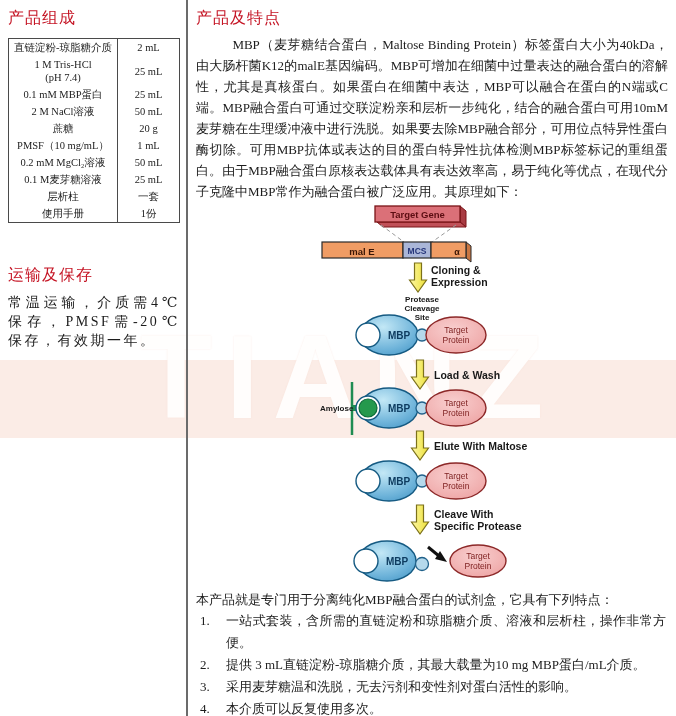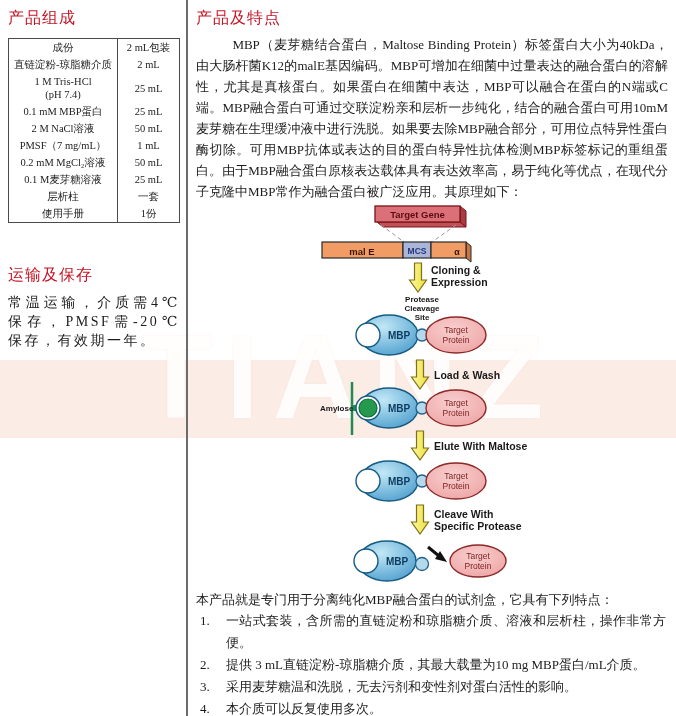--- a/index.html
+++ b/index.html
@@ -77,44 +77,44 @@
   <div class="wm-band"></div>
   <div class="wm-text">TIANZ</div>
   <div class="divider"></div>
 
   <div class="col left-col">
     <h1 class="section">产品组成</h1>
 
     <table class="comp">
       <tbody>
         <tr>
-          <td>成份</td>
-          <td class="qty">2 mL包装</td>
-        </tr>
-        <tr>
           <td>直链淀粉-琼脂糖介质</td>
           <td class="qty">2 mL</td>
         </tr>
         <tr>
           <td>
             <span class="sub">1 M Tris-HCl</span>
             <span class="sub">(pH 7.4)</span>
           </td>
           <td class="qty">25 mL</td>
         </tr>
         <tr>
           <td>0.1 mM MBP蛋白</td>
           <td class="qty">25 mL</td>
         </tr>
         <tr>
           <td>2 M NaCl溶液</td>
           <td class="qty">50 mL</td>
         </tr>
         <tr>
-          <td>PMSF（7 mg/mL）</td>
+          <td>蔗糖</td>
+          <td class="qty">20 g</td>
+        </tr>
+        <tr>
+          <td>PMSF（10 mg/mL）</td>
           <td class="qty">1 mL</td>
         </tr>
         <tr>
           <td>0.2 mM MgCl₂溶液</td>
           <td class="qty">50 mL</td>
         </tr>
         <tr>
           <td>0.1 M麦芽糖溶液</td>
           <td class="qty">25 mL</td>
         </tr>

